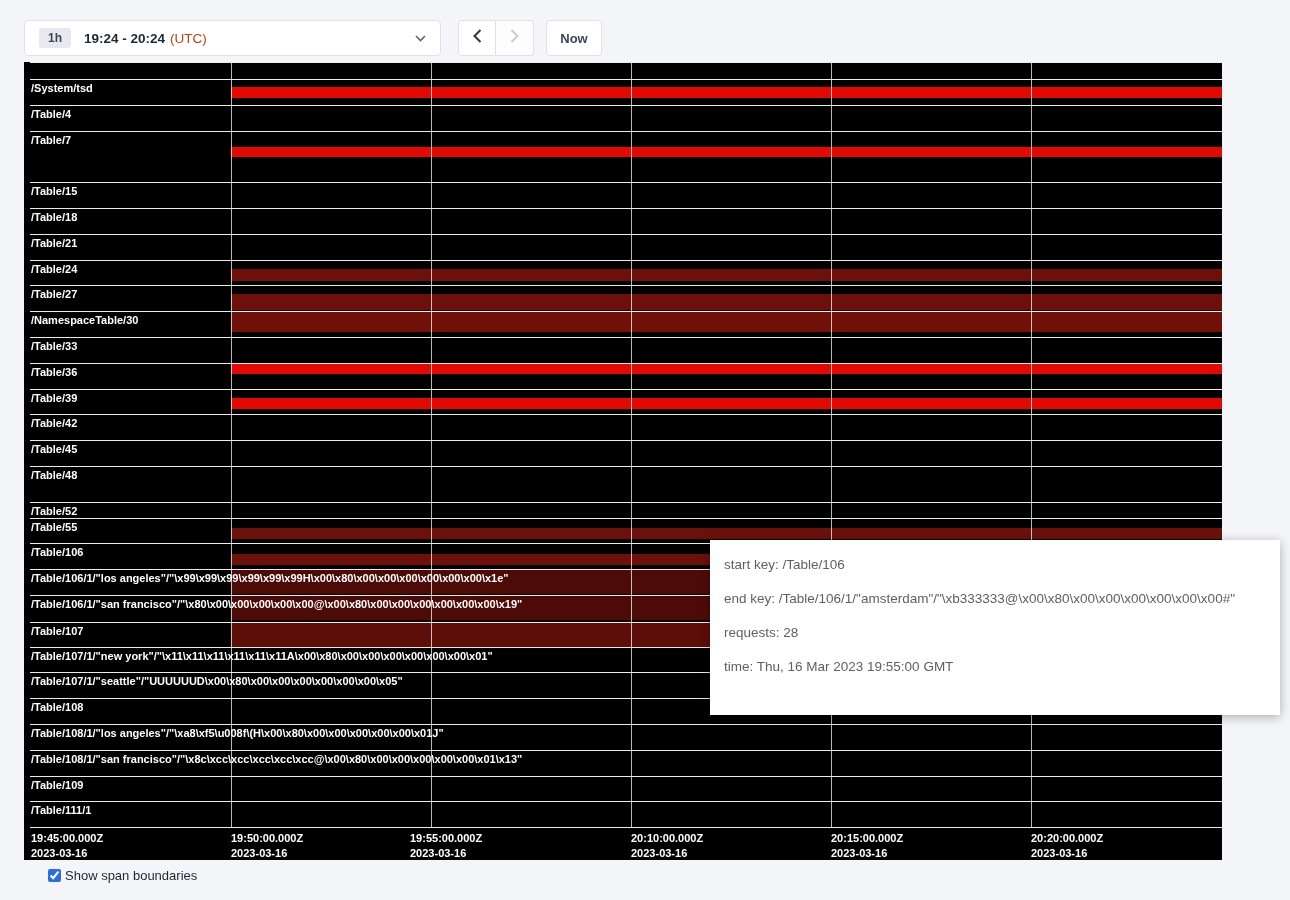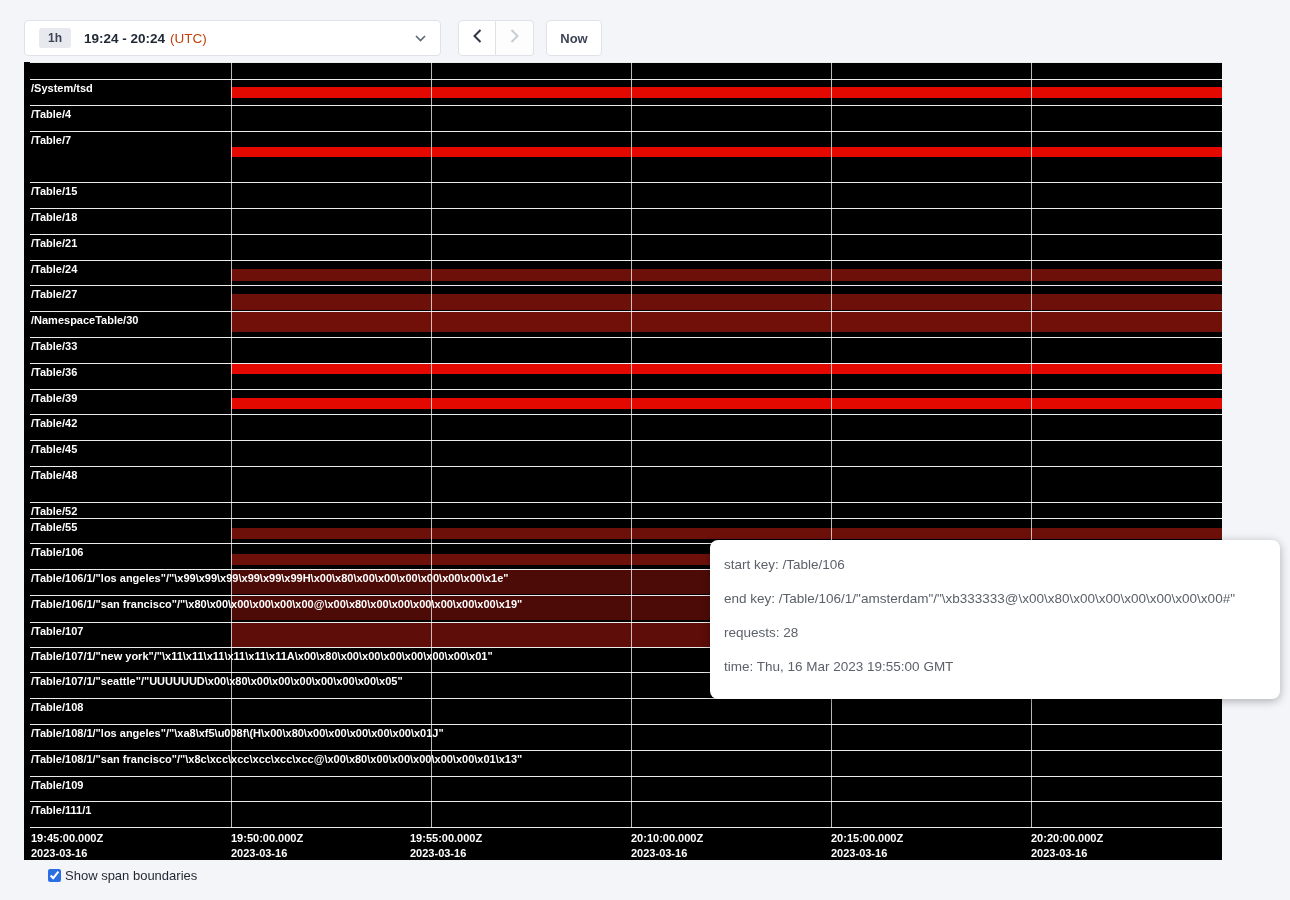--- a/index.html
+++ b/index.html
@@ -50,23 +50,23 @@
   .hm-label {
     position:absolute; top:3px; left:7px; z-index:5;
     color:#fff; font-size:11px; font-weight:bold; white-space:nowrap;
   }
   .hm-gridline { position:absolute; top:0; width:1px; height:765px; background:rgba(255,255,255,0.72); z-index:3; }
   .x-tick { position:absolute; top:769px; color:#fff; font-size:11px; font-weight:bold; line-height:15px; z-index:4; white-space:nowrap; }
 
   
   .tooltip {
     position:absolute; left:710px; top:540px; width:570px; min-height:155px;
-    background:#fff; border-radius:8px; z-index:10;
+    background:#fff; border-radius:0; z-index:10;
     box-shadow:0 2px 10px rgba(0,0,0,0.30);
-    padding:15px 14px 8px 14px;
+    padding:15px 14px 24px 14px;
   }
   .tooltip p { margin:0 0 14px 0; font-size:13.5px; color:#5c6169; line-height:20px; white-space:nowrap; }
 
   
   .footer {
     margin:8px 24px 0 24px; display:flex; align-items:center;
     font-size:13px; color:#1f2630; cursor:pointer;padding-left:24px;
   }
   .footer input { width:13px; height:13px; margin:0 4px 0 0; accent-color:#2b6de3; cursor:pointer; }
 </style>

